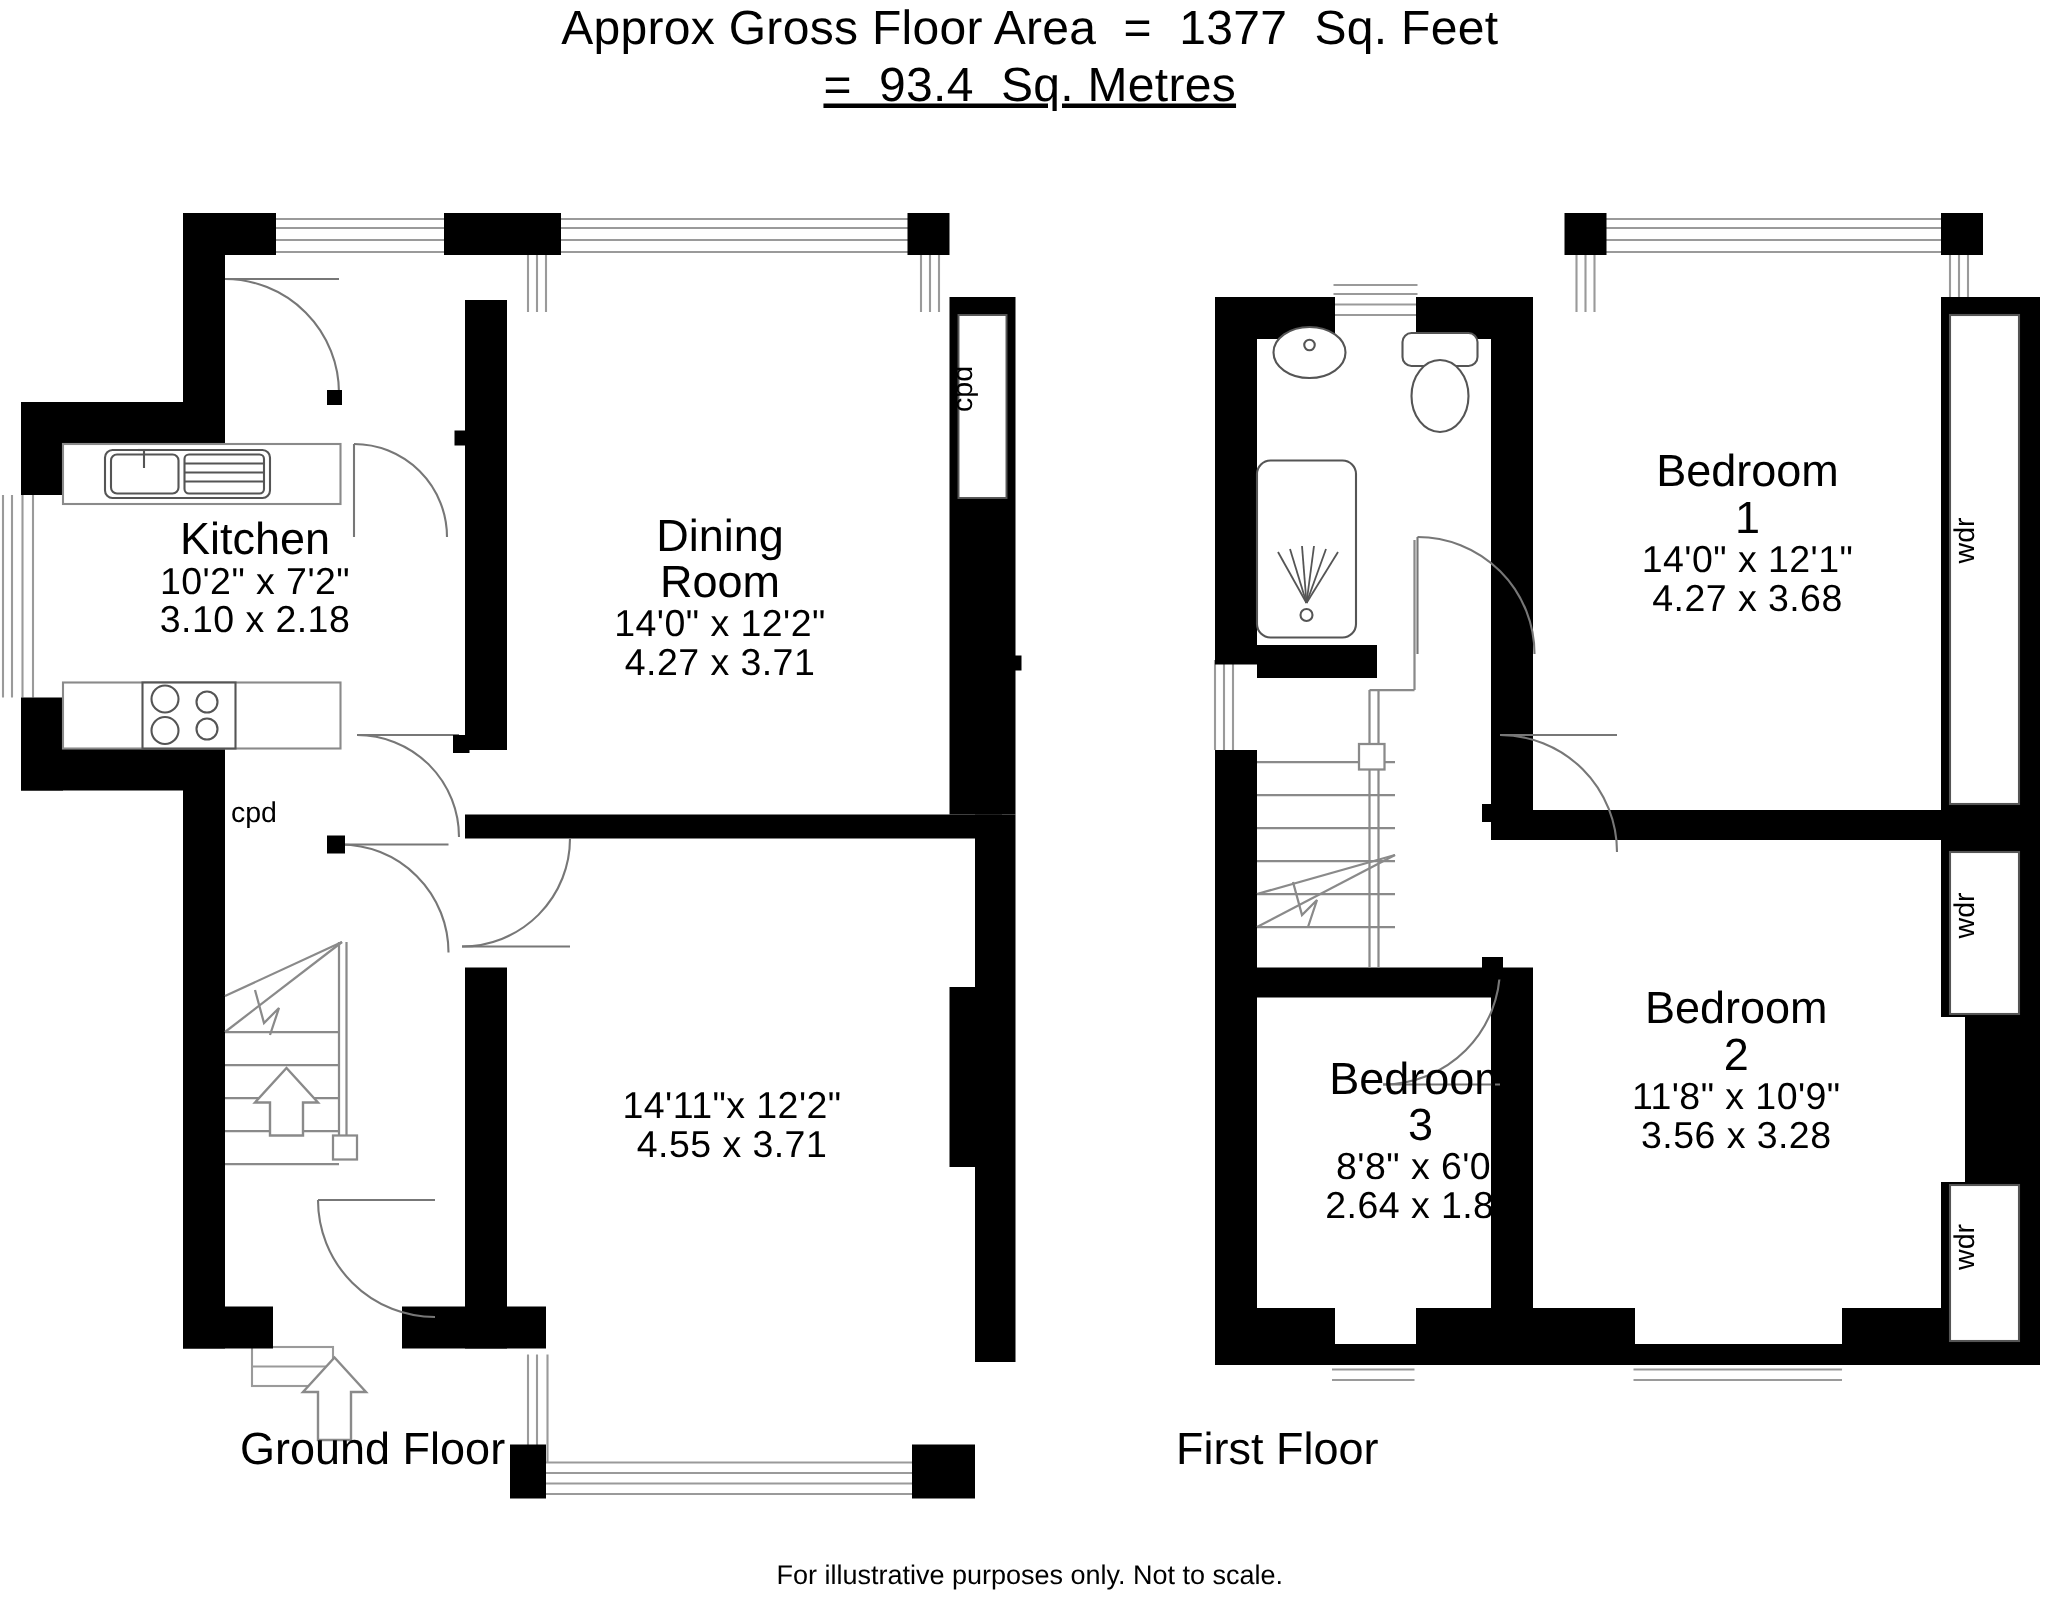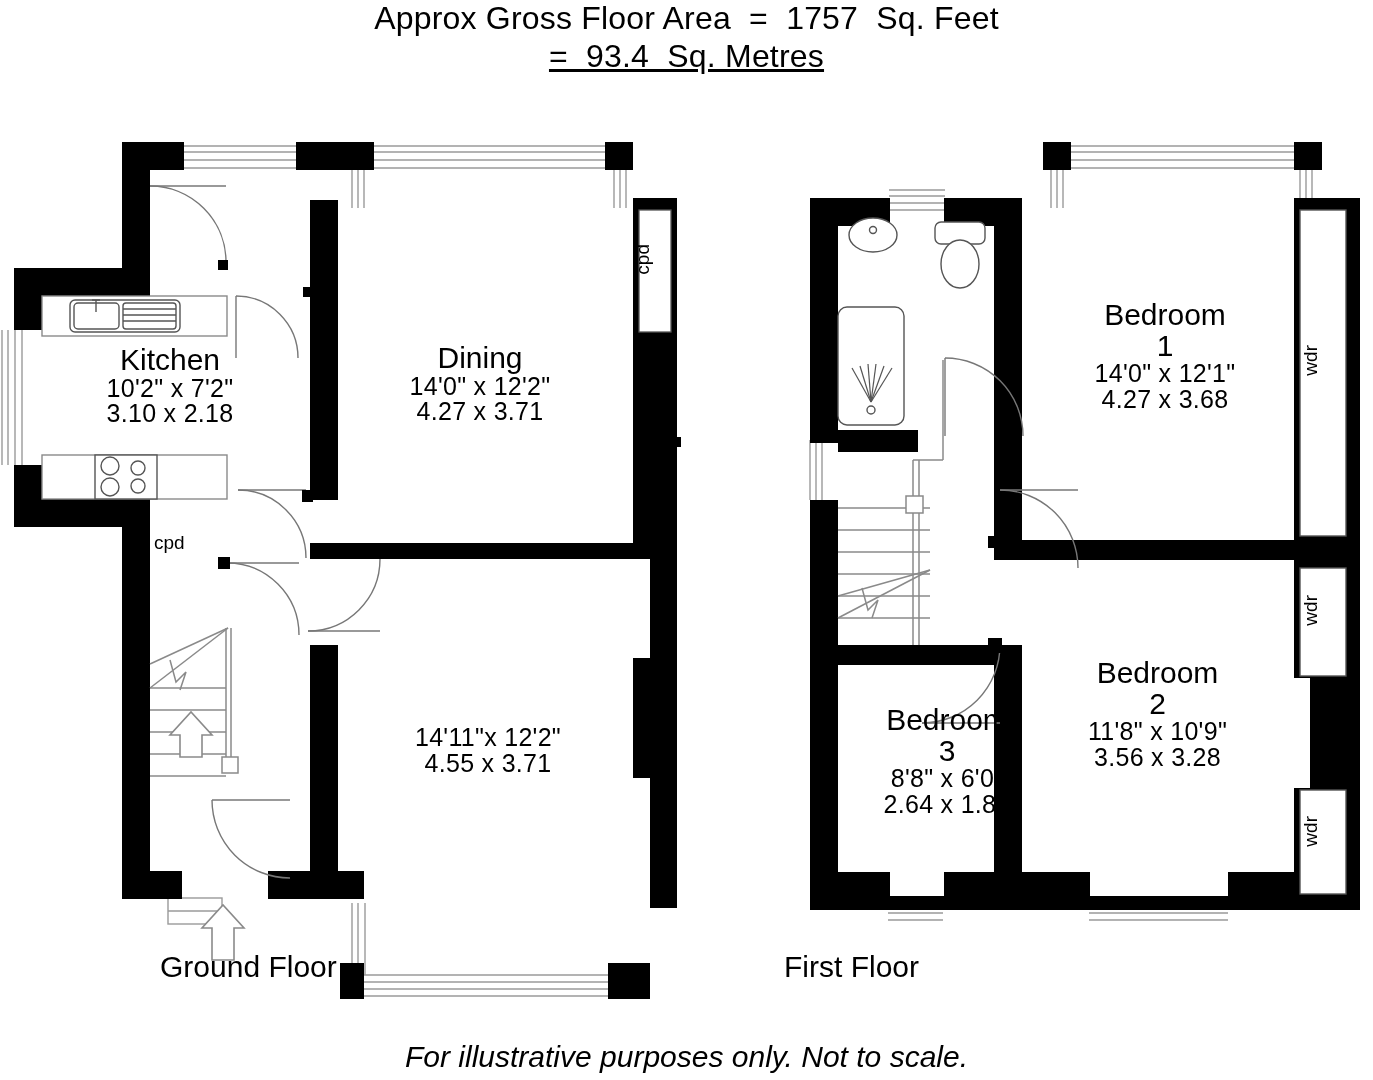--- a/index.html
+++ b/index.html
@@ -9,36 +9,35 @@
     color:#000;
   }
   .hdr{
     position:absolute;left:0;top:0;width:1373px;text-align:center;
   }
   .hdr .l1,.hdr .l2{font-size:32px;letter-spacing:0.2px;white-space:pre;}
   .hdr .l1{position:absolute;left:0;top:0;width:1373px;}
   .hdr .l2{position:absolute;left:0;top:38px;width:1373px;text-decoration:underline;}
   .footer{
     position:absolute;left:0;top:1040px;width:1373px;text-align:center;
-    font-size:30px;
-    font-style:italic;
+    font-size:18px;
   }
   .floorlabel{position:absolute;font-size:30px;white-space:nowrap;}
   .roomlabel{position:absolute;text-align:center;white-space:nowrap;line-height:1.02;}
   .roomlabel .nm{font-size:30px;display:block;}
   .roomlabel .dim{font-size:25px;display:block;letter-spacing:0.3px;}
   .tinylabel{position:absolute;font-size:19px;white-space:nowrap;}
   .rot180{transform:rotate(180deg);transform-origin:center center;}
   svg{position:absolute;left:0;top:0;}
 </style>
 </head>
 <body>
 
 <div class="hdr">
-  <div class="l1">Approx Gross Floor Area  =  1757  Sq. Feet</div>
+  <div class="l1">Approx Gross Floor Area  =  1377  Sq. Feet</div>
   <div class="l2">=  93.4  Sq. Metres</div>
 </div>
 
 <svg width="1373" height="1080" viewBox="0 0 1373 1080">
 
   <g>
 
     <g stroke="#9a9a9a" stroke-width="1.4" fill="none">
       <line x1="182" y1="146" x2="296" y2="146"></line>
       <line x1="182" y1="152" x2="296" y2="152"></line>
@@ -337,20 +336,21 @@
 </svg>
 
 <div class="roomlabel" style="left:50px;top:345px;width:240px;">
   <span class="nm">Kitchen</span>
   <span class="dim">10'2"  x  7'2"</span>
   <span class="dim">3.10  x  2.18</span>
 </div>
 
 <div class="roomlabel" style="left:360px;top:303px;width:240px;margin-top:40px;">
   <span class="nm">Dining</span>
+  <span class="nm">Room</span>
   <span class="dim">14'0"  x  12'2"</span>
   <span class="dim">4.27  x  3.71</span>
 </div>
 
 <div class="roomlabel" style="left:368px;top:725px;width:240px;">
   <span class="dim">14'11"x 12'2"</span>
   <span class="dim">4.55  x  3.71</span>
 </div>
 
 <div class="tinylabel rot180" style="left:632px;top:244px;width:46px;text-align:center;writing-mode:vertical-rl;">cpd</div>

